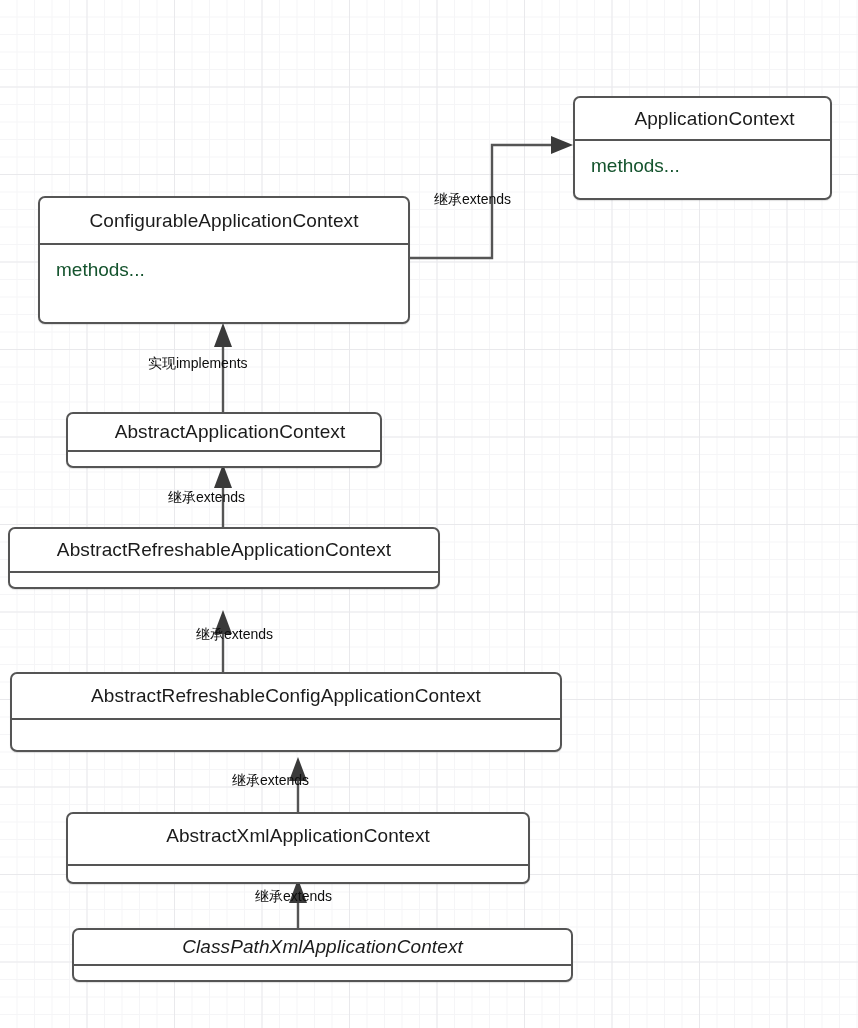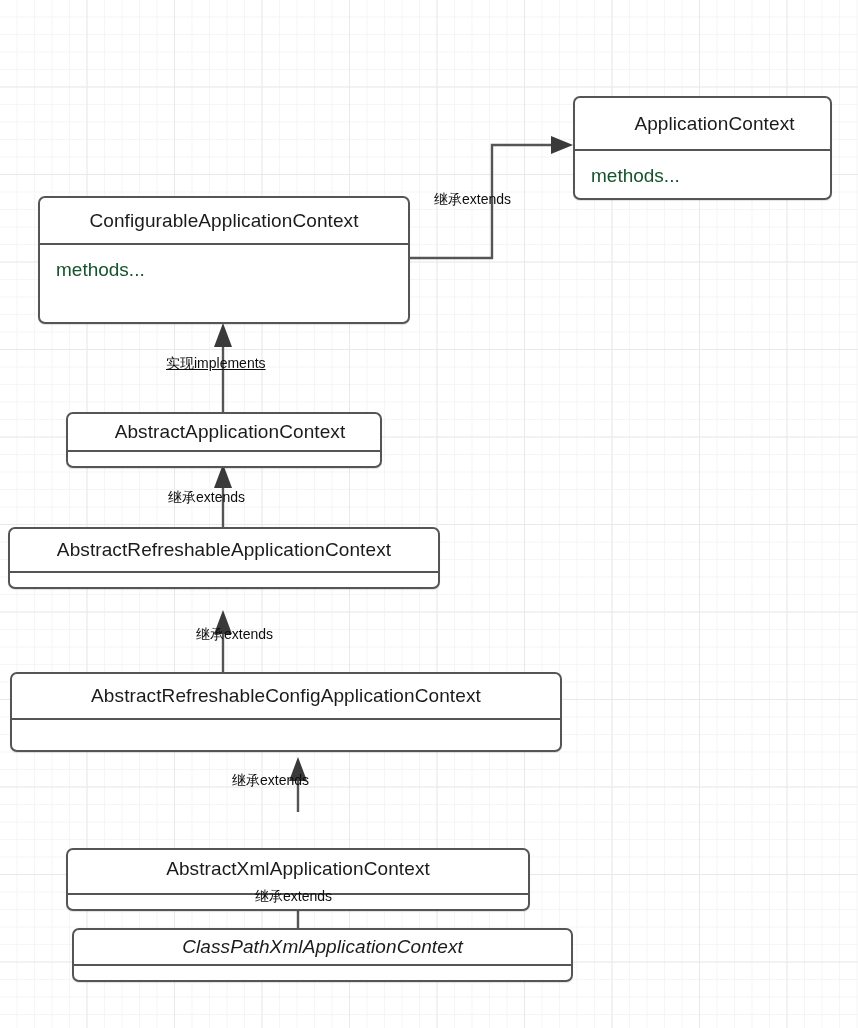--- a/index.html
+++ b/index.html
@@ -125,21 +125,21 @@
       <polygon class="conn-head" points="298,757 289,781 307,781"></polygon>
     </g>
 
     <g>
       <path class="conn-line" d="M 298 928 L 298 895"></path>
       <polygon class="conn-head" points="298,879 289,903 307,903"></polygon>
     </g>
   </svg>
 
   <div class="uml-box" style="left:573px; top:96px; width:259px; height:104px;">
-    <div class="uml-title" style="height:51px;padding-left:24px;">ApplicationContext</div>
+    <div class="uml-title" style="height:41px;padding-left:24px;">ApplicationContext</div>
     <div class="uml-compartment">
       <span class="member">methods...</span>
     </div>
   </div>
 
   <div class="uml-box" style="left:38px; top:196px; width:372px; height:128px;">
     <div class="uml-title" style="height:45px;border-radius:19px;">ConfigurableApplicationContext</div>
     <div class="uml-compartment">
       <span class="member">methods...</span>
     </div>
@@ -159,37 +159,37 @@
     </div>
   </div>
 
   <div class="uml-box" style="left:10px; top:672px; width:552px; height:80px;align-items:center;">
     <div class="uml-title" style="height:44px;">AbstractRefreshableConfigApplicationContext</div>
     <div class="uml-compartment">
       <span class="member"></span>
     </div>
   </div>
 
-  <div class="uml-box" style="left:66px; top:848px; width:464px; height:63px;gap:6px;">
+  <div class="uml-box" style="left:66px; top:812px; width:464px; height:72px;gap:6px;">
     <div class="uml-title" style="height:44px;">AbstractXmlApplicationContext</div>
     <div class="uml-compartment">
       <span class="member"></span>
     </div>
   </div>
 
   <div class="uml-box" style="left:72px; top:928px; width:501px; height:54px;font-style:italic;">
     <div class="uml-title" style="height:41px;">ClassPathXmlApplicationContext</div>
     <div class="uml-compartment">
       <span class="member"></span>
     </div>
   </div>
 
   <div class="edge-label" style="left:434px; top:191px;">继承extends</div>
 
-  <div class="edge-label" style="left:166px; top:355px;text-decoration:underline;">实现implements</div>
+  <div class="edge-label" style="left:148px; top:355px;">实现implements</div>
 
   <div class="edge-label" style="left:168px; top:489px;">继承extends</div>
 
   <div class="edge-label" style="left:196px; top:626px;">继承extends</div>
 
   <div class="edge-label" style="left:232px; top:772px;">继承extends</div>
 
   <div class="edge-label" style="left:255px; top:888px;">继承extends</div>
 
 </div>

